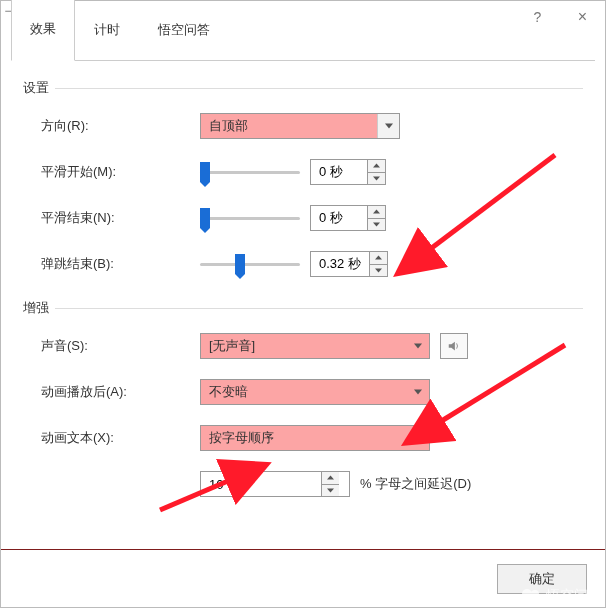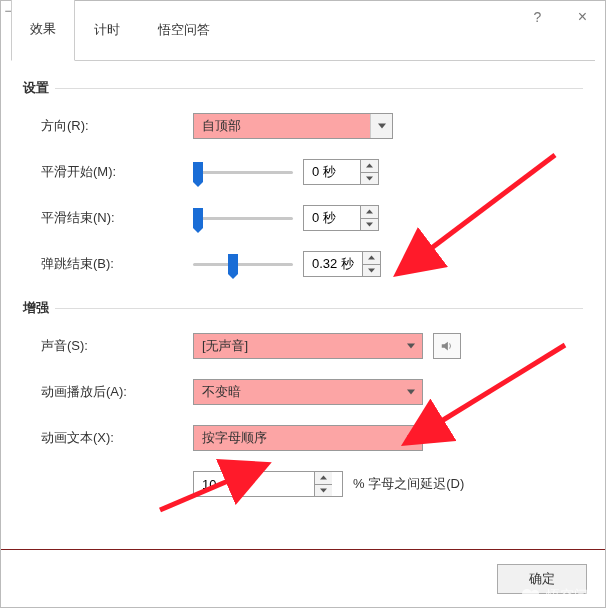--- a/index.html
+++ b/index.html
@@ -65,27 +65,28 @@
       padding: 18px 22px 10px 22px;
     }
     .groupbox { margin-bottom: 18px; }
     .group-label {
       display: flex;
       align-items: center;
       margin-bottom: 12px;
       color: #333;
       font-size: 13px;
     }
-    .group-label .gtext { margin-right: 6px; font-weight: bold; }
+    .group-label .gtext { margin-right: 6px; }
     .group-label .gline { flex: 1; height: 1px; background: #ddd; }
     .row {
       display: flex;
       align-items: center;
       height: 34px;
       margin-bottom: 12px;
+      gap: 7px;
     }
     .row .label {
       width: 170px;
       padding-left: 18px;
       color: #333;
       font-size: 13px;
     }
     .row .controls {
       display: flex;
       align-items: center;

